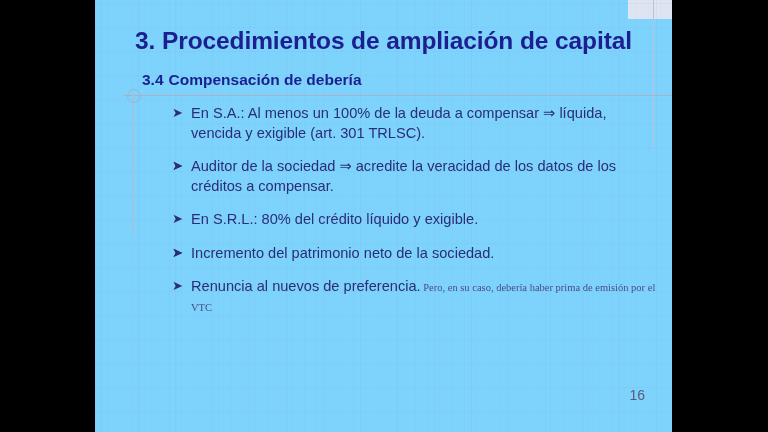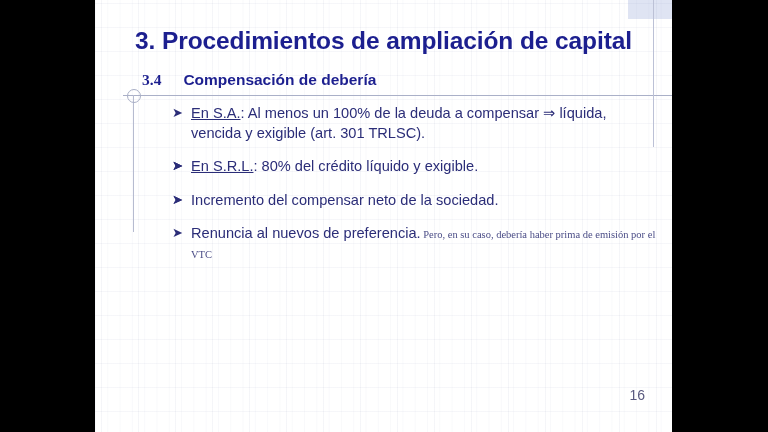--- a/index.html
+++ b/index.html
@@ -33,21 +33,21 @@
     left: 672px; top: 0;
     width: 96px; height: 432px;
     background: #000000;
   }
 
   
   .canvas {
     position: absolute;
     left: 95px; top: 0;
     width: 577px; height: 432px;
-    background: #ffffff;
+    background: #7dd3fc;
     overflow: hidden;
   }
 
   
   .grid-overlay {
     position: absolute;
     left: 0; top: 0;
     width: 100%; height: 100%;
     background-image:
       linear-gradient(to right, rgba(120,130,170,0.075) 1px, transparent 1px),
@@ -114,21 +114,21 @@
   }
 
   .subtitle {
     position: absolute;
     left: 47px; top: 71px;
     font-size: 15.5px;
     font-weight: bold;
     color: #1c1f8f;
     white-space: nowrap;
   }
-  .subtitle .num { margin-right: 22px; font-family: Liberation Serif, serif; }
+  .subtitle .num { margin-right: 5px; }
 
   .bullets {
     position: absolute;
     left: 77px; top: 104px;
     width: 486px;
   }
 
   .bullet {
     position: relative;
     padding-left: 19px;
@@ -140,21 +140,21 @@
   .bullet:last-child { margin-bottom: 0; }
 
   .bullet .marker {
     position: absolute;
     left: 0; top: -1px;
     font-size: 13px;
     line-height: 20px;
     color: #2b2d78;
   }
 
-  .u { text-decoration: underline; }
+  .u { }
 
   .note {
     font-family: "Liberation Serif", serif;
     font-size: 10.5px;
     line-height: 15px;
     color: #4a4c86;
   }
 
   .page-number {
     position: absolute;
@@ -195,34 +195,35 @@
         <span class="marker">➤</span>
         <span class="u">En S.A.</span><span>: Al menos un 100% de la deuda a compensar ⇒ líquida, vencida y exigible (art. 301 TRLSC).</span>
       </div>
 
       <div class="bullet">
         <span class="marker">➤</span>
       </div>
 
       <div class="bullet">
         <span class="marker">➤</span>
+        <span>Auditor de la sociedad ⇒ acredite la veracidad de los datos de los créditos a compensar.</span>
       </div>
 
       <div class="bullet">
         <span class="marker">➤</span>
         <span class="u">En S.R.L.</span><span>: 80% del crédito líquido y exigible.</span>
       </div>
 
       <div class="bullet">
         <span class="marker">➤</span>
       </div>
 
       <div class="bullet">
         <span class="marker">➤</span>
-        <span>Incremento del compensar neto de la sociedad.</span>
+        <span>Incremento del patrimonio neto de la sociedad.</span>
       </div>
 
       <div class="bullet">
         <span class="marker">➤</span>
         <span>Renuncia al nuevos de preferencia.</span><span class="note"> Pero, en su caso, debería haber prima de emisión por el VTC</span>
       </div>
 
     </div>
 
     <div class="page-number">16</div>

